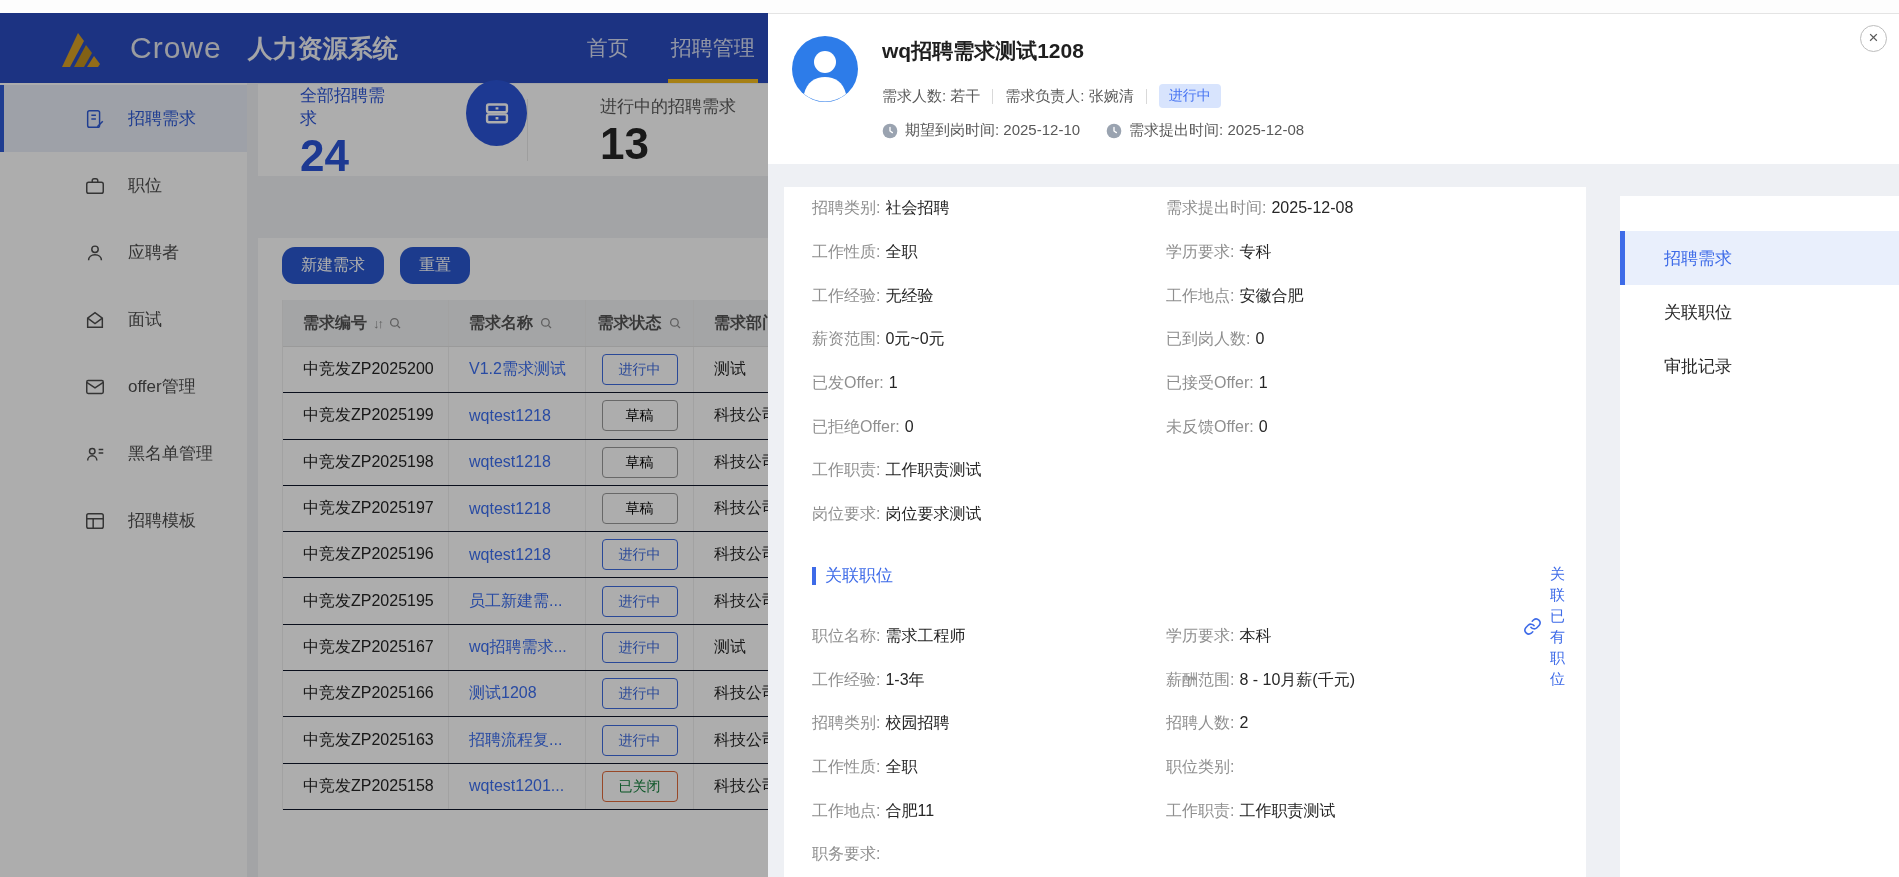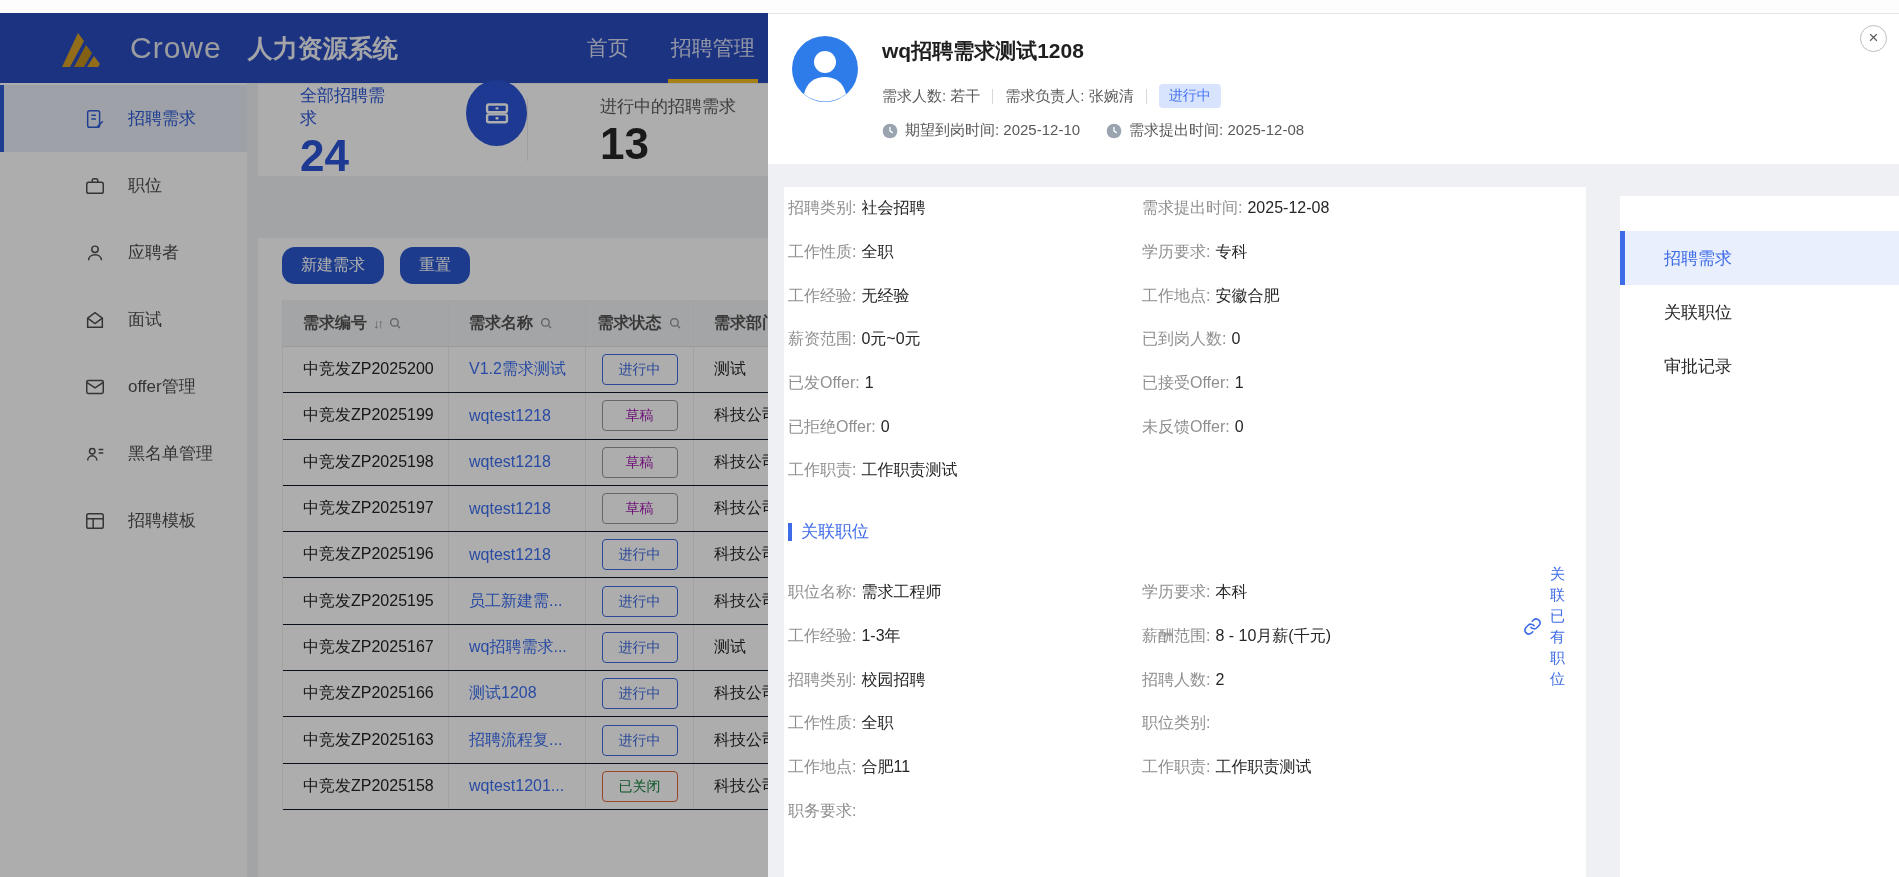--- a/index.html
+++ b/index.html
@@ -46,39 +46,39 @@
   .tbl { margin-top:16px; width:920px; border-left:1px solid #efefef; }
   .tr { display:flex; border-bottom:1px solid #0f172a; height:46.3px; }
   .tr.head { background:#f2f3f5; height:47px; border-bottom:1px solid #e4e4e4; }
   .td { display:flex; align-items:center; padding-left:20px; border-right:1px solid #efefef; font-size:16px; color:#262626; overflow:hidden; white-space:nowrap; }
   .c1 { width:166px; } .c2 { width:137px; } .c3 { width:108px; padding-left:0; justify-content:center; } .c4 { width:508px; }
   .tr.head .td { font-weight:600; color:#555; gap:6px; }
   .sort-glyph { font-size:13px; color:#8c8c8c; letter-spacing:-2px; font-weight:400; }
   .link { color:#3d6ff0; cursor:pointer; }
   .badge { display:inline-block; width:76px; line-height:21px; padding:4px 0; text-align:center; font-size:14px; border:1px solid; border-radius:4px; background:transparent; }
   .badge[data-status="processing"] { color:#3f6ce0; border-color:#3f6ce0; }
-  .badge[data-status="draft"] { color:#a21caf; border-color:#9a9a9a; }
+  .badge[data-status="draft"] { color:#000000; border-color:#9a9a9a; }
   .badge[data-status="closed"] { color:#15803d; border-color:#e06a3c; }
 
   
   .overlay { position:absolute; left:0; top:13px; right:0; bottom:0; background:rgba(0,0,0,0.32); z-index:5; }
 
   
   .drawer { position:absolute; left:768px; top:13px; right:0; bottom:0; background:#eef0f4; z-index:10; border-top:1px solid #e4e4e4; }
   .drawer-header { position:relative; height:150px; background:#fff; }
   .avatar { position:absolute; left:24px; top:22px; width:66px; height:66px; }
   .d-title { position:absolute; left:114px; top:23px; font-size:21px; font-weight:700; color:#1f1f1f; }
   .d-meta { position:absolute; left:114px; top:70px; display:flex; align-items:center; gap:12px; font-size:15px; color:#595959; }
   .meta-sep { width:1px; height:15px; background:#d9d9d9; }
   .status-pill { background:#d8e4fd; color:#4673f2; border-radius:4px; padding:3px 10px; font-size:14px; }
   .d-times { position:absolute; left:114px; top:107px; display:flex; align-items:center; gap:26px; font-size:15px; color:#595959; }
   .time-item { display:flex; align-items:center; gap:7px; }
   .close-btn { position:absolute; top:11px; right:12px; width:27px; height:27px; border:1px solid #bdbdbd; border-radius:50%; background:#fff; color:#595959; font-size:17px; line-height:24px; text-align:center; cursor:pointer; }
 
-  .main-card { position:absolute; left:16px; top:173px; width:802px; bottom:0; background:#fff; padding:0 4px; }
+  .main-card { position:absolute; left:16px; top:173px; width:802px; bottom:0; background:#fff; padding:0 28px; }
   .d-row { height:43.7px; display:flex; align-items:center; font-size:16px; }
   .d-cell { display:flex; align-items:baseline; }
   .d-cell.first { width:354px; flex:0 0 auto; }
   .d-label { color:#8f8f8f; }
   .d-value { color:#262626; font-weight:500; margin-left:5px; }
   .sec-head { height:78px; display:flex; align-items:center; }
   .sec-bar { width:4px; height:18px; background:#3e6be8; margin-right:9px; }
   .sec-title { color:#3e6be8; font-size:17px; font-weight:500; }
   .assoc-link { position:absolute; right:20px; top:376px; display:flex; flex-direction:row; align-items:center; gap:7px; color:#3e6be8; cursor:pointer; }
   .assoc-text { width:17px; font-size:15px; line-height:21px; text-align:center; word-break:break-all; color:#3e6be8; }
@@ -421,20 +421,26 @@
             <span class="d-label">未反馈Offer:</span>
             <span class="d-value">0</span>
           </div>
       </div>
       <div class="d-row">
         <div class="d-cell first">
             <span class="d-label">工作职责:</span>
             <span class="d-value">工作职责测试</span>
           </div>
       </div>
+      <div class="d-row">
+        <div class="d-cell first">
+            <span class="d-label">岗位要求:</span>
+            <span class="d-value">岗位要求测试</span>
+          </div>
+      </div>
 
       <div class="sec-head">
         <span class="sec-bar"></span>
         <span class="sec-title">关联职位</span>
       </div>
 
       <div class="d-row">
         <div class="d-cell first">
             <span class="d-label">职位名称:</span>
             <span class="d-value">需求工程师</span>

